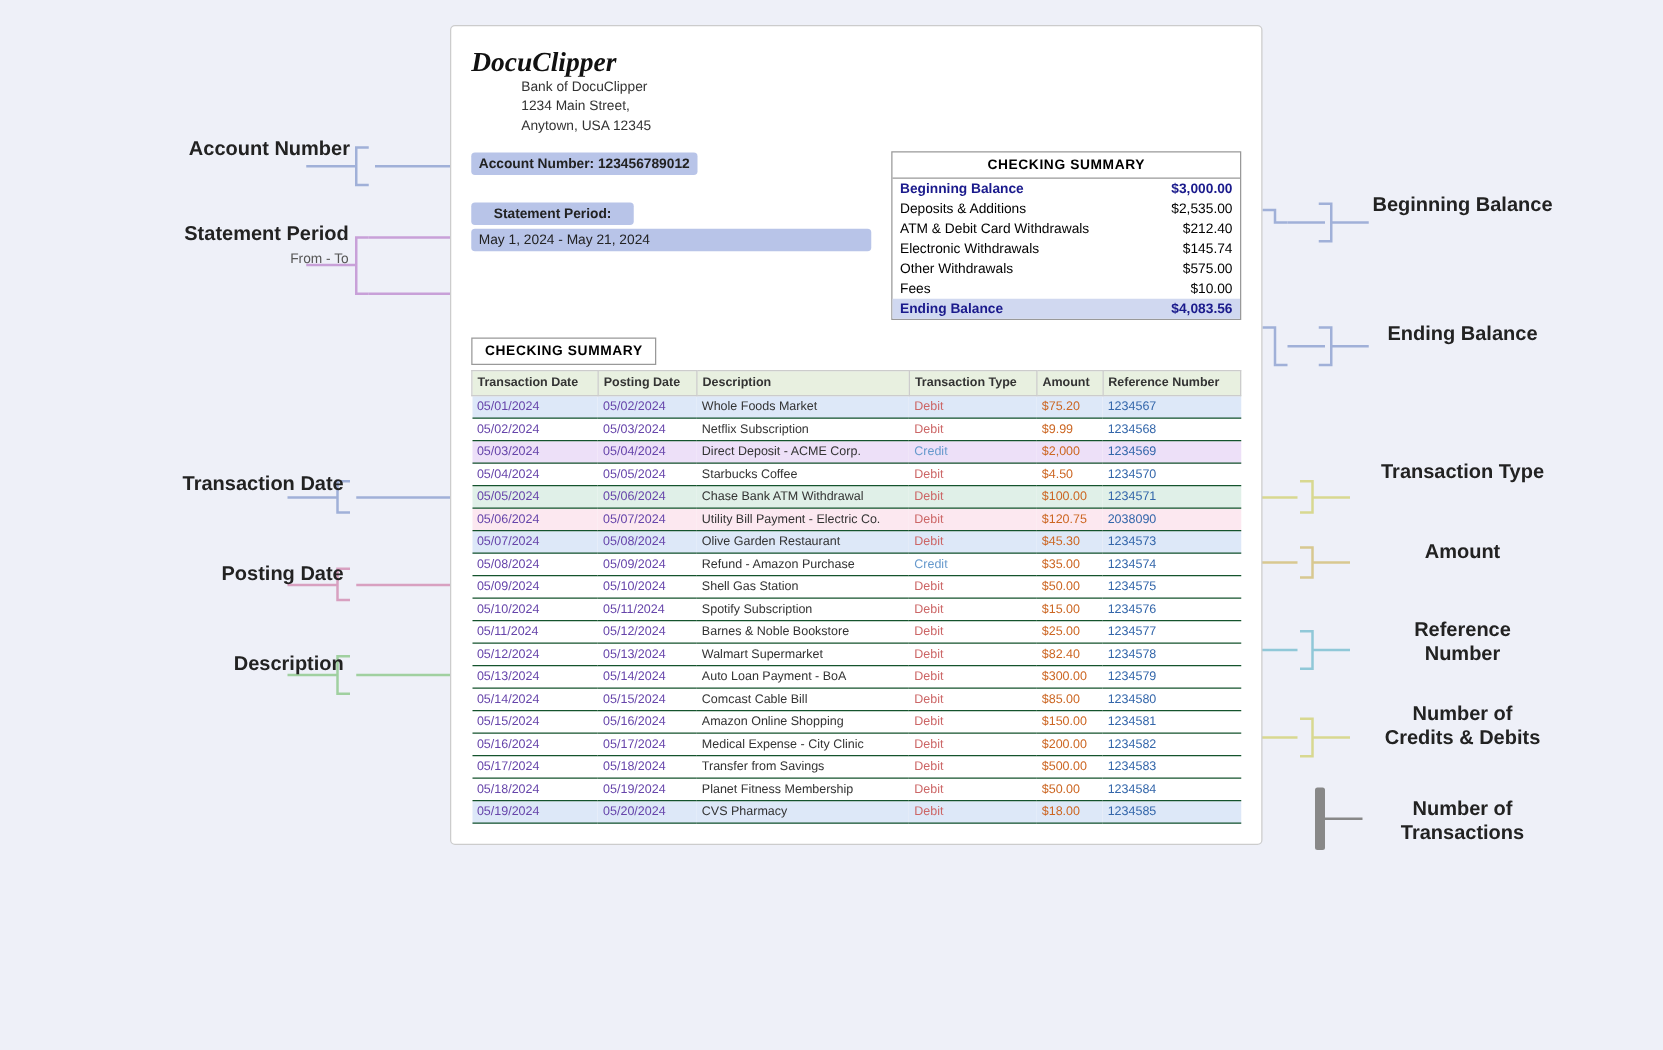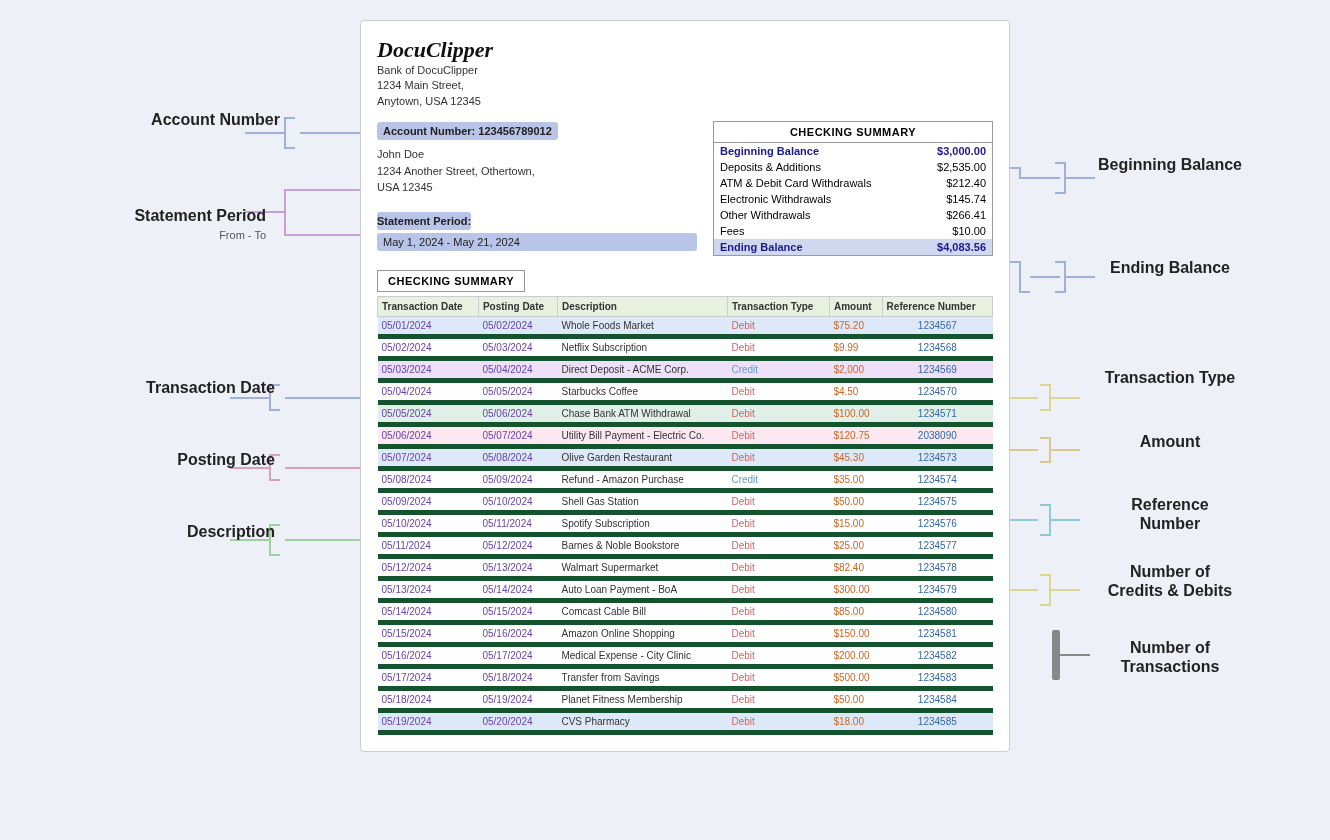--- a/index.html
+++ b/index.html
@@ -37,20 +37,21 @@
       font-size: 22px;
       font-family: 'Georgia', serif;
       font-style: italic;
       font-weight: bold;
       color: #111;
     }
     .bank-address {
       font-size: 11px;
       color: #333;
       line-height: 1.4;
+      margin-left: 40px;
     }
 
     .doc-top-section {
       display: flex;
       gap: 16px;
       margin-bottom: 14px;
     }
 
     .account-info {
       flex: 1;
@@ -65,21 +66,21 @@
       display: inline-block;
       margin-bottom: 6px;
     }
     .account-holder {
       font-size: 11px;
       color: #333;
       line-height: 1.5;
     }
     .statement-period-box {
       background: #b8c4e8;
-      padding: 3px 0;
+      padding: 3px 18px;
       border-radius: 3px;
       font-size: 11px;
       font-weight: bold;
       color: #222;
       display: inline-block;
       margin-top: 8px;
       margin-bottom: 3px;
     }
     .statement-period-value {
       background: #b8c4e8;
@@ -141,33 +142,33 @@
     }
     .transactions-table thead th {
       padding: 4px 4px;
       text-align: left;
       font-weight: bold;
       color: #333;
       border: 1px solid #ccc;
       font-size: 10px;
     }
     .transactions-table tbody tr {
-      border-bottom: 5px solid #14532d;
+      border-bottom: 1px solid #14532d;
     }
     .transactions-table tbody td {
       padding: 3px 4px;
       border: none;
       font-size: 10px;
     }
     .col-date { color: #6644aa; }
     .col-desc { color: #333; }
     .col-type-debit { color: #cc6666; }
     .col-type-credit { color: #6699cc; }
     .col-amount { color: #cc6622; }
-    .col-ref { color: #3366aa; text-align: center; }
+    .col-ref { color: #3366aa; }
 
     .row-highlight-blue { background: #dde8f8; }
     .row-highlight-purple { background: #ede0f8; }
     .row-highlight-green { background: #e0f0e8; }
     .row-highlight-pink { background: #fce8f0; }
     .row-normal { background: white; }
 
     
     .label-left {
       position: absolute;
@@ -257,21 +258,21 @@
     <line x1="1050" y1="590" x2="1080" y2="590" stroke="#d8d890" stroke-width="2"></line>
 
     <rect x="1052" y="630" width="8" height="50" fill="#888" rx="2"></rect>
     <line x1="1060" y1="655" x2="1090" y2="655" stroke="#888" stroke-width="2"></line>
   </svg>
 
   <div class="label-left" style="left:60px; top:110px; width:220px;">
     <span class="label-text">Account Number</span>
   </div>
 
-  <div class="label-left" style="left:46px; top:178px; width:220px;margin-top:28px;">
+  <div class="label-left" style="left:59px; top:178px; width:220px;">
     <span class="label-text">Statement Period</span><br>
     <span class="label-sub">From - To</span>
   </div>
 
   <div class="label-left" style="left:55px; top:378px; width:220px;">
     <span class="label-text">Transaction Date</span>
   </div>
 
   <div class="label-left" style="left:55px; top:450px; width:220px;">
     <span class="label-text">Posting Date</span>
@@ -321,25 +322,20 @@
         <span>1234 Main Street,</span><br>
         <span>Anytown, USA 12345</span>
       </div>
     </div>
 
     <div class="doc-top-section">
       <div class="account-info">
         <div class="account-number-box">
           <span>Account Number:</span> <span>123456789012</span>
         </div>
-        <div class="account-holder">
-          <span>John Doe</span><br>
-          <span>1234 Another Street, Othertown,</span><br>
-          <span>USA 12345</span>
-        </div>
         <div style="margin-top:8px;">
           <div class="statement-period-box">Statement Period:</div>
           <div class="statement-period-value">May 1, 2024 - May 21, 2024</div>
         </div>
       </div>
 
       <div class="checking-summary-box">
         <div class="checking-summary-title">CHECKING SUMMARY</div>
 
         <div id="summary-rows-container">
@@ -354,21 +350,21 @@
             <div class="summary-row">
               <span>ATM &amp; Debit Card Withdrawals</span>
               <span>$212.40</span>
             </div>
             <div class="summary-row">
               <span>Electronic Withdrawals</span>
               <span>$145.74</span>
             </div>
             <div class="summary-row">
               <span>Other Withdrawals</span>
-              <span>$266.41</span>
+              <span>$575.00</span>
             </div>
             <div class="summary-row">
               <span>Fees</span>
               <span>$10.00</span>
             </div>
             <div class="summary-row ending-row">
               <span>Ending Balance</span>
               <span>$4,083.56</span>
             </div>
           </div>

